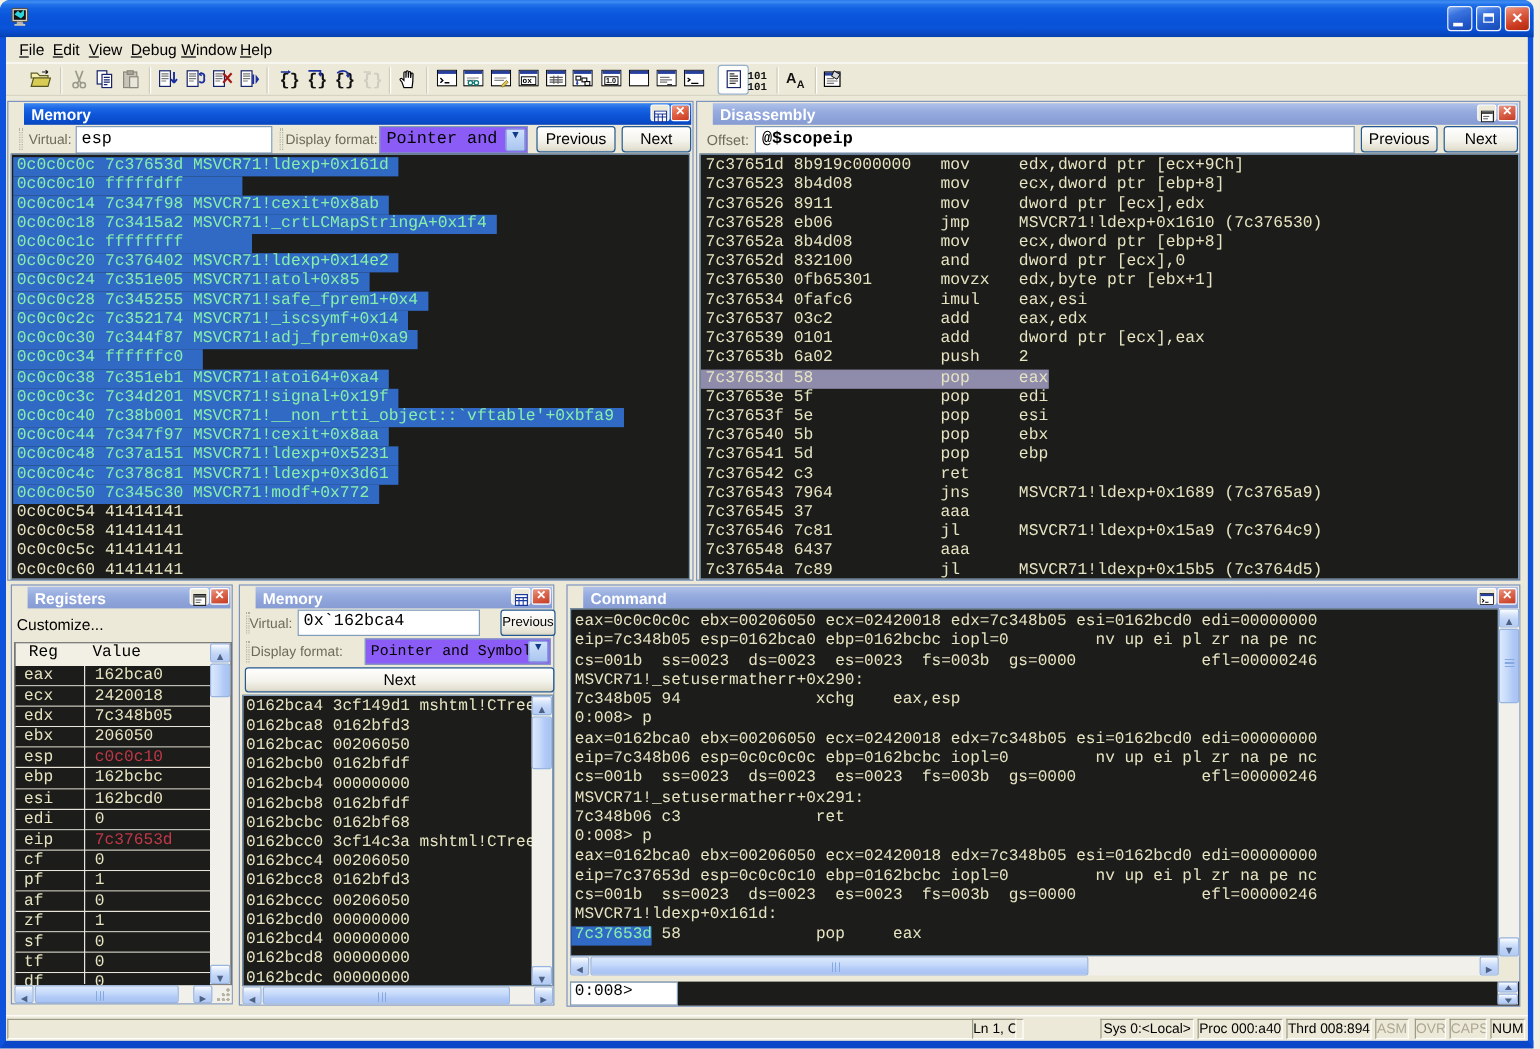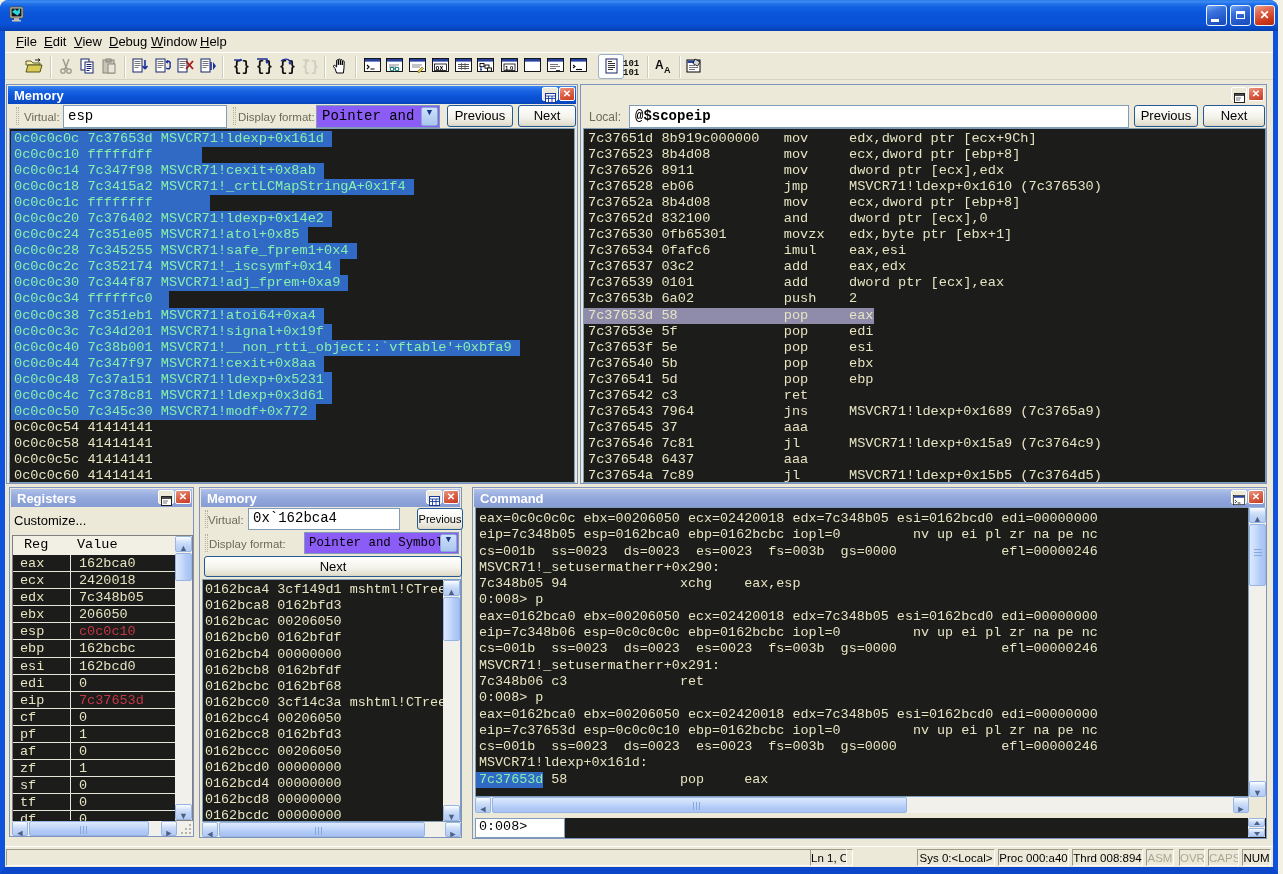--- a/index.html
+++ b/index.html
@@ -24,21 +24,21 @@
 .tbsep{position:absolute;top:3px;height:22px;width:2px;border-left:1px solid #d0ccba;border-right:1px solid #fff}
 .tbpressed{position:absolute;left:593px;top:1px;width:26px;height:25px;background:#fdfdfb;border:1px solid #97b0cc;border-radius:3px;z-index:1}
 
 #mdi{position:absolute;left:5px;top:80px;width:1268px;height:767px;background:#ece9d8}
 
 #status{position:absolute;left:5px;top:846px;width:1268px;height:21px;background:#ece9d8;border-top:1px solid #fff;font-size:13px;color:#000}
 .sfield{position:absolute;top:2px;height:17px;border:1px solid;border-color:#9d9a87 #fff #fff #9d9a87;padding:2px 0 0 0;white-space:nowrap;overflow:hidden;font-size:11.5px;text-align:center}
 .sgray{color:#aca893}
 
 .child{position:absolute;background:#ece9d8;border:1px solid #7e93c0}
-.ctitle{position:absolute;left:1px;top:1px;right:1px;height:18px;color:#fff;font-size:13px;font-weight:bold;padding:2px 0 0 6px;overflow:hidden}
+.ctitle{position:absolute;left:13px;top:1px;right:1px;height:18px;color:#fff;font-size:13px;font-weight:bold;padding:2px 0 0 6px;overflow:hidden}
 .ctitle.act{background:linear-gradient(180deg,#3c87f0 0%,#1b66e4 25%,#0d55d8 55%,#0a4ece 80%,#0845bc 100%)}
 .ctitle.inact{background:linear-gradient(180deg,#b0c2ea 0%,#96abde 40%,#8ba1d8 75%,#869cd2 100%)}
 .cbtn{position:absolute;top:2px;width:16px;height:14px;border:1px solid #fff;border-radius:2px;text-align:center}
 .cbtn.icon{background:#ece9d8;padding-top:1px}
 .cbtn.close{color:#fff;font-size:10px;line-height:12px;font-weight:bold}
 .closeact{background:linear-gradient(160deg,#ef9a86 0%,#e2674c 40%,#cc3a1e 100%)}
 .closeinact{background:linear-gradient(160deg,#e89a88 0%,#dd6a50 40%,#c53a22 100%)}
 
 .clabel{position:absolute;font-size:13px;color:#000;white-space:nowrap}
 .grip{position:absolute;width:3px;border-left:1px dotted #b4b0a0;border-right:1px dotted #b4b0a0;height:18px}
@@ -286,27 +286,28 @@
 <span class="sel">0c0c0c48 7c37a151 MSVCR71!ldexp+0x5231 </span>
 <span class="sel">0c0c0c4c 7c378c81 MSVCR71!ldexp+0x3d61 </span>
 <span class="sel">0c0c0c50 7c345c30 MSVCR71!modf+0x772 </span>
 0c0c0c54 41414141
 0c0c0c58 41414141
 0c0c0c5c 41414141
 0c0c0c60 41414141</pre>
 </div>
   </div>
 <div class="child" style="left:580px;top:84px;width:687px;height:400px">
+<div class="ctitle inact">Disassembly</div>
 <div class="cbtn icon" style="right:19px"><svg width="11" height="10" viewBox="0 0 11 10">
         <rect x="0.5" y="0.5" width="10" height="9" fill="#fff" stroke="#222"></rect>
         <rect x="1" y="1" width="9" height="2" fill="#4a4a4a"></rect>
         <path d="M2 5h5M2 7h4" stroke="#555" stroke-width="0.8"></path>
       </svg></div>
 <div class="cbtn close closeinact" style="right:2px">✕</div>
-<span class="clabel" style="left:8px;top:25px;color:#6d6a58;font-size:12px">Local:</span>
+<span class="clabel" style="left:8px;top:25px;color:#6d6a58;font-size:12px">Offset:</span>
 <div class="edit" style="left:48px;top:20px;width:500px;height:23px;font-size:14px;font-weight:bold;padding:2px 0 0 5px">@$scopeip</div>
 <div class="xpbtn" style="left:553px;top:20px;width:64px;height:22px;line-height:20px">Previous</div>
 <div class="xpbtn" style="left:622px;top:20px;width:62px;height:22px;line-height:20px">Next</div>
 <div class="pane" style="left:2px;top:43px;width:683px;height:355px">
 <pre style="left:4px;top:2px;font-size:13.6px;line-height:16.05px">7c37651d 8b919c000000   mov     edx,dword ptr [ecx+9Ch]
 7c376523 8b4d08         mov     ecx,dword ptr [ebp+8]
 7c376526 8911           mov     dword ptr [ecx],edx
 7c376528 eb06           jmp     MSVCR71!ldexp+0x1610 (7c376530)
 7c37652a 8b4d08         mov     ecx,dword ptr [ebp+8]
 7c37652d 832100         and     dword ptr [ecx],0

